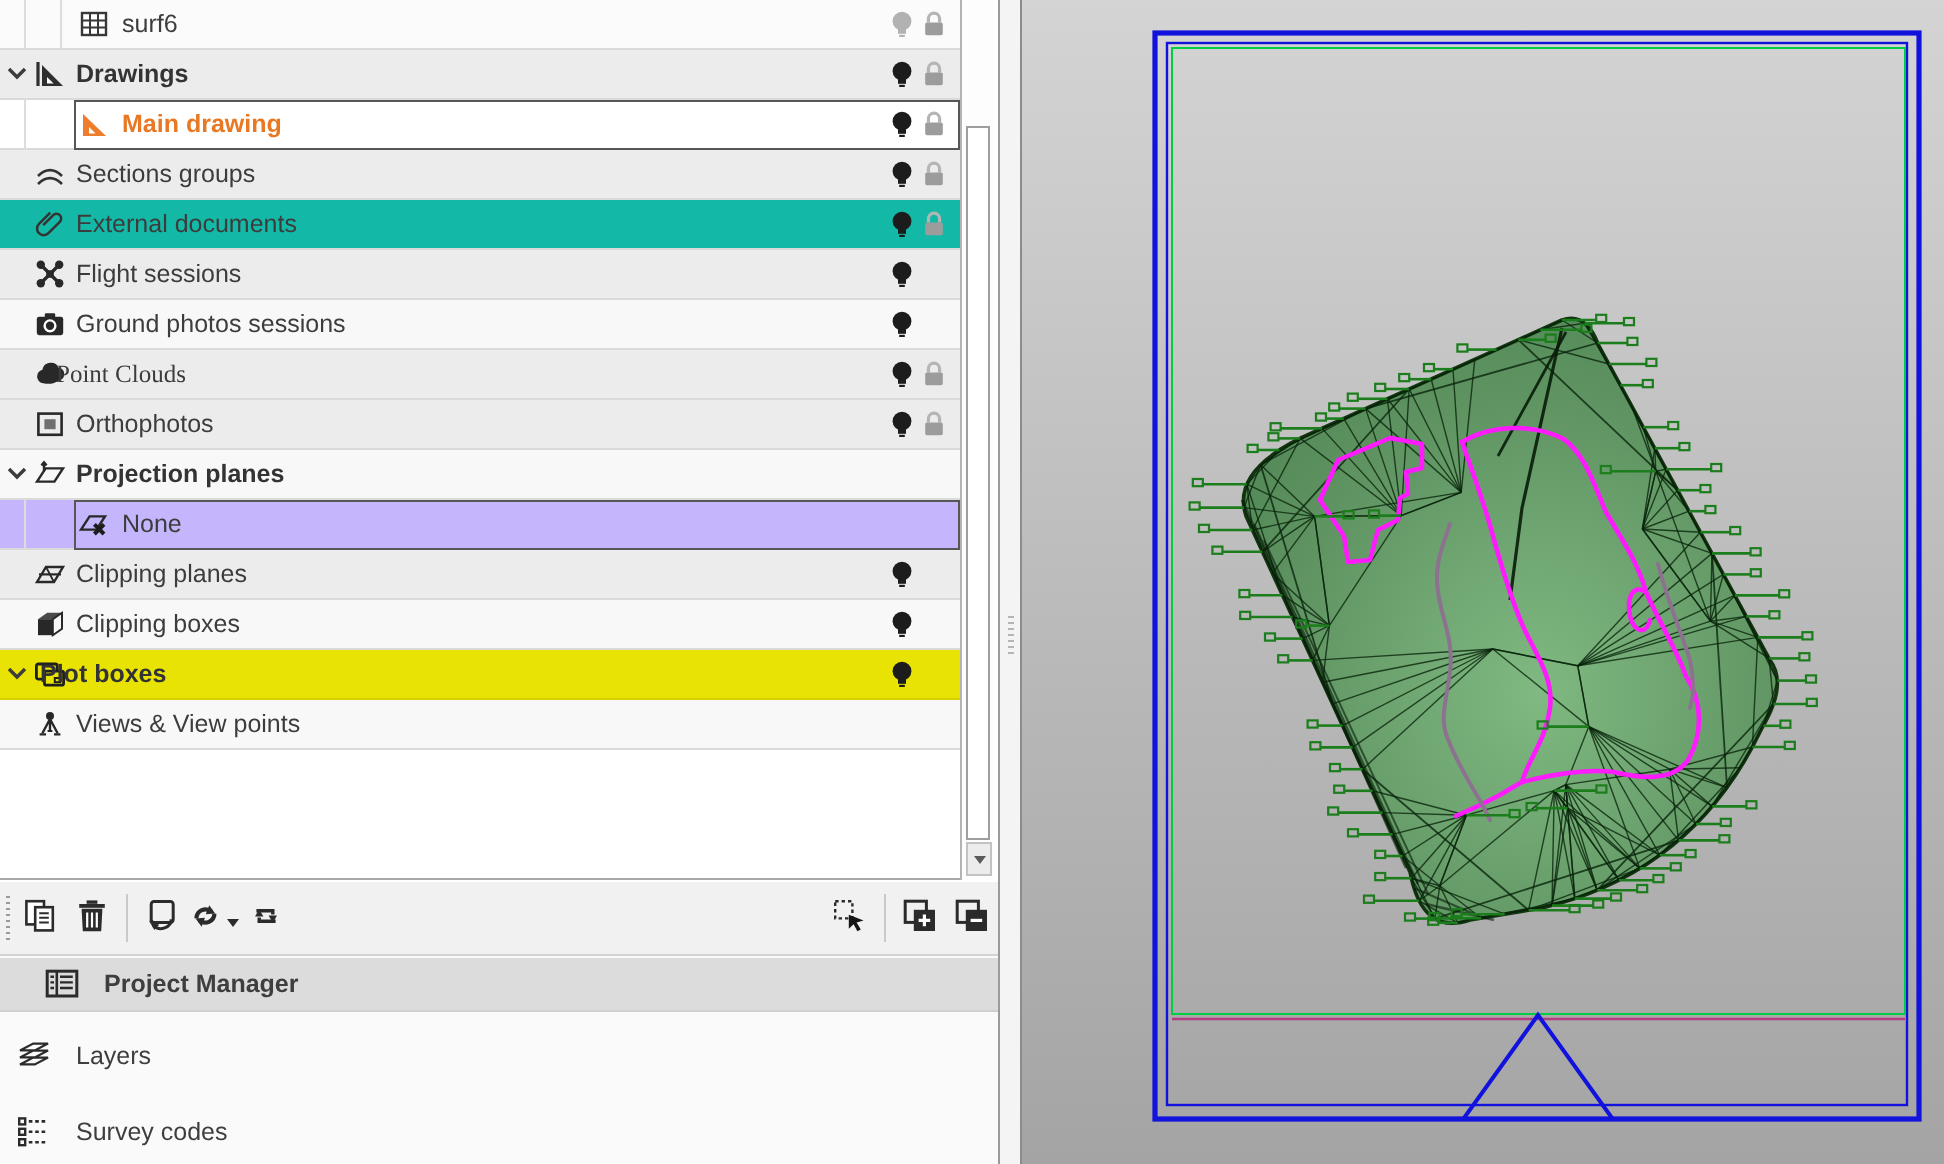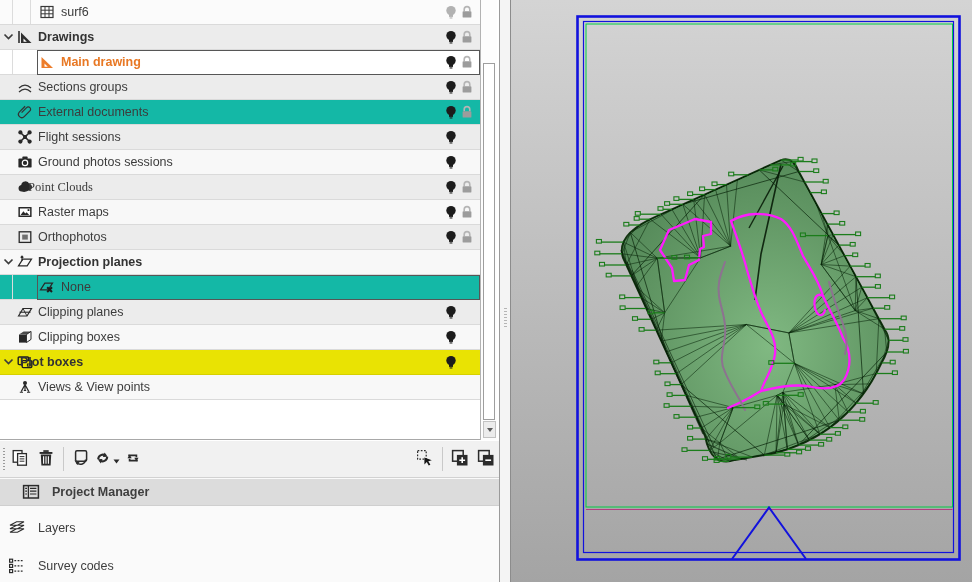--- a/index.html
+++ b/index.html
@@ -183,65 +183,47 @@
           <span class="bulb"><svg width="16" height="16" viewBox="0 0 16 16">
               <circle cx="8" cy="6.6" r="4.7" fill="#1c1c1c"></circle>
               <rect x="6" y="10.6" width="4" height="2.3" fill="#1c1c1c"></rect>
               <rect x="6.6" y="13.4" width="2.8" height="1.1" fill="#1c1c1c"></rect>
             </svg></span>
           <span class="lock"><svg width="16" height="16" viewBox="0 0 16 16">
               <path d="M5.2,7.2 V5.4 a2.8,2.8 0 0 1 5.6,0 V7.2" fill="none" stroke="#b5b5b5" stroke-width="1.6"></path>
               <rect x="3.6" y="7.2" width="8.8" height="6.4" rx="0.9" fill="#9c9c9c"></rect>
             </svg></span>
         </div>
-        <div class="row" style="background: rgb(248, 248, 248);">
-          <span class="ticn" style="left:17px"><svg width="16" height="16" viewBox="0 0 16 16">
-              <rect x="1.4" y="3" width="13.2" height="10" rx="0.6" fill="#282828"></rect>
-              <rect x="2.9" y="4.5" width="10.2" height="7" fill="#fff"></rect>
-              <path d="M3.6,11 L6.4,7.2 L8.3,9.6 L9.6,8.2 L12.2,11 Z" fill="#282828"></path>
-              <rect x="10.6" y="5.2" width="1.8" height="1.8" fill="#282828"></rect>
-            </svg></span>
-          <span class="rlabel" style="left:38px;">Raster maps</span>
+        <div class="row" style="background: rgb(236, 236, 236);">
+          <span class="ticn" style="left:17px"><svg width="16" height="16" viewBox="0 0 16 16">
+              <rect x="2.2" y="2.8" width="11.6" height="10.6" fill="none" stroke="#282828" stroke-width="1.3"></rect>
+              <rect x="5.2" y="5.6" width="5.6" height="5" fill="#707070"></rect>
+            </svg></span>
+          <span class="rlabel" style="left:38px;">Orthophotos</span>
           <span class="bulb"><svg width="16" height="16" viewBox="0 0 16 16">
               <circle cx="8" cy="6.6" r="4.7" fill="#1c1c1c"></circle>
               <rect x="6" y="10.6" width="4" height="2.3" fill="#1c1c1c"></rect>
               <rect x="6.6" y="13.4" width="2.8" height="1.1" fill="#1c1c1c"></rect>
             </svg></span>
           <span class="lock"><svg width="16" height="16" viewBox="0 0 16 16">
               <path d="M5.2,7.2 V5.4 a2.8,2.8 0 0 1 5.6,0 V7.2" fill="none" stroke="#b5b5b5" stroke-width="1.6"></path>
               <rect x="3.6" y="7.2" width="8.8" height="6.4" rx="0.9" fill="#9c9c9c"></rect>
             </svg></span>
         </div>
-        <div class="row" style="background: rgb(236, 236, 236);">
-          <span class="ticn" style="left:17px"><svg width="16" height="16" viewBox="0 0 16 16">
-              <rect x="2.2" y="2.8" width="11.6" height="10.6" fill="none" stroke="#282828" stroke-width="1.3"></rect>
-              <rect x="5.2" y="5.6" width="5.6" height="5" fill="#707070"></rect>
-            </svg></span>
-          <span class="rlabel" style="left:38px;">Orthophotos</span>
-          <span class="bulb"><svg width="16" height="16" viewBox="0 0 16 16">
-              <circle cx="8" cy="6.6" r="4.7" fill="#1c1c1c"></circle>
-              <rect x="6" y="10.6" width="4" height="2.3" fill="#1c1c1c"></rect>
-              <rect x="6.6" y="13.4" width="2.8" height="1.1" fill="#1c1c1c"></rect>
-            </svg></span>
-          <span class="lock"><svg width="16" height="16" viewBox="0 0 16 16">
-              <path d="M5.2,7.2 V5.4 a2.8,2.8 0 0 1 5.6,0 V7.2" fill="none" stroke="#b5b5b5" stroke-width="1.6"></path>
-              <rect x="3.6" y="7.2" width="8.8" height="6.4" rx="0.9" fill="#9c9c9c"></rect>
-            </svg></span>
-        </div>
         <div class="row" style="background: rgb(248, 248, 248);">
           <span class="chev"><svg width="16" height="16" viewBox="0 0 16 16">
               <path d="M3.5,5.5 L7.5,9.5 L11.5,5.5" fill="none" stroke="#3c3c3c" stroke-width="1.7"></path>
             </svg></span>
           <span class="ticn" style="left:17px"><svg width="16" height="16" viewBox="0 0 16 16">
               <path d="M1.5,11.8 L5.8,5.2 H14.5 L10.2,11.8 Z" fill="none" stroke="#282828" stroke-width="1.2"></path>
               <path d="M5,6.8 V2.4 M3.7,3.7 L5,2.2 L6.3,3.7" fill="none" stroke="#282828" stroke-width="1.2"></path>
             </svg></span>
           <span class="rlabel bold" style="left:38px;">Projection planes</span>
         </div>
-        <div class="row" style="background: #14b8a6;">
+        <div class="row" style="background: #c4b5fd;">
           <span class="g1"></span>
           <span class="ticn" style="left:39px"><svg width="16" height="16" viewBox="0 0 16 16">
               <path d="M1.5,10.8 L5.8,4.2 H13.5 L9.2,10.8 Z" fill="none" stroke="#282828" stroke-width="1.2"></path>
               <path d="M8.2,8.2 L13,13 M13,8.2 L8.2,13" stroke="#1c1c1c" stroke-width="2"></path>
             </svg></span>
           <span class="rlabel" style="left:61px;">None</span>
           <span class="selbox" style="left:37px"></span>
         </div>
         <div class="row" style="background: rgb(236, 236, 236);">
           <span class="ticn" style="left:17px"><svg width="16" height="16" viewBox="0 0 16 16">

